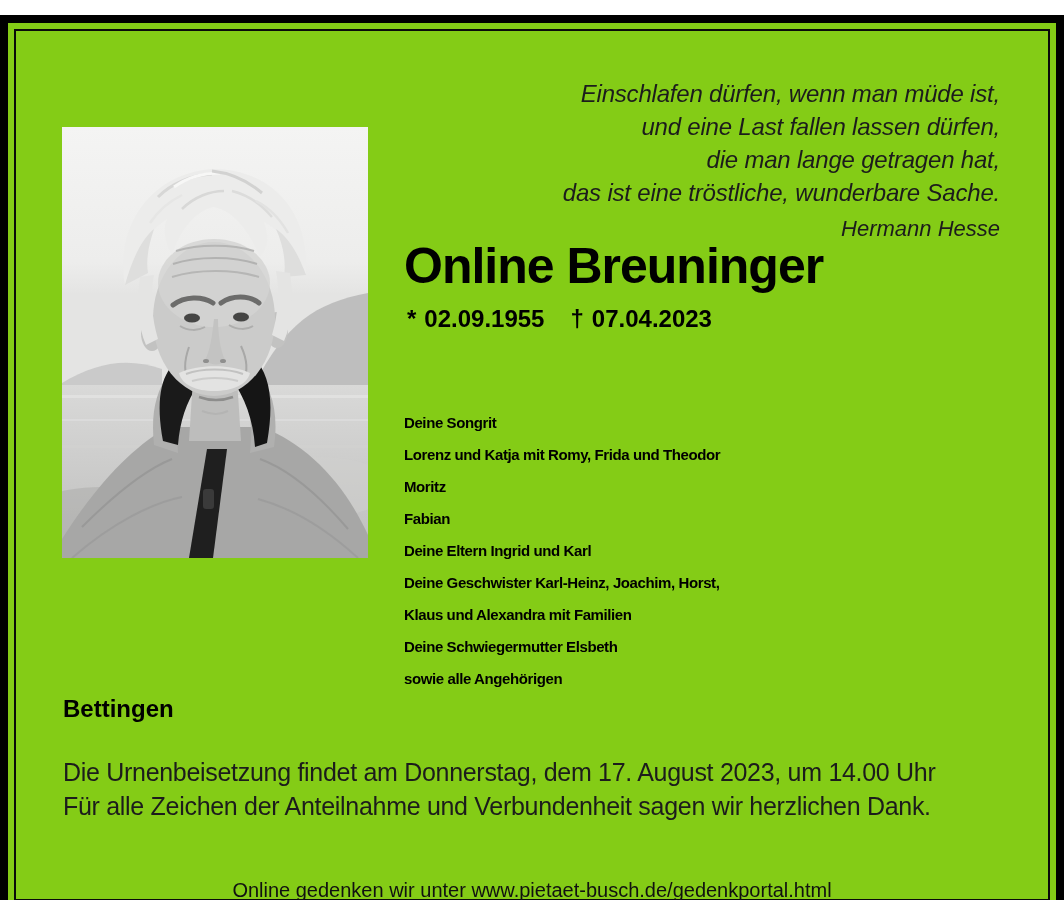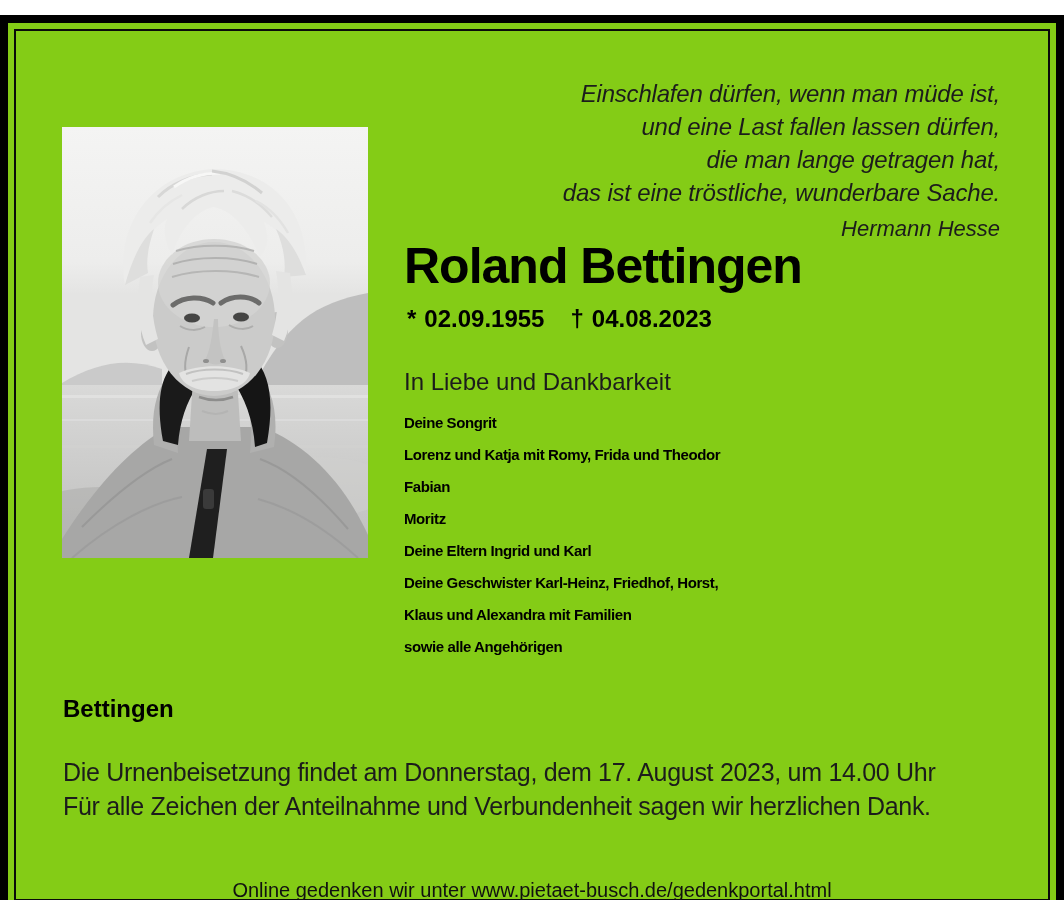--- a/index.html
+++ b/index.html
@@ -215,35 +215,35 @@
   <div class="quote-block">
     <div>
         <div class="quote-line">Einschlafen dürfen, wenn man müde ist,</div>
         <div class="quote-line">und eine Last fallen lassen dürfen,</div>
         <div class="quote-line">die man lange getragen hat,</div>
         <div class="quote-line">das ist eine tröstliche, wunderbare Sache.</div>
       </div>
     <div class="quote-attribution">Hermann Hesse</div>
   </div>
 
-  <div class="name">Roland Bettingen</div>
+  <div class="name">Online Breuninger</div>
   <div class="dates">
-    <span class="birth-part"><span class="sym">*</span><span>02.09.1955</span></span><span class="death-part"><span class="sym">†</span><span>04.08.2023</span></span>
+    <span class="birth-part"><span class="sym">*</span><span>02.09.1955</span></span><span class="death-part"><span class="sym">†</span><span>07.04.2023</span></span>
   </div>
 
-  <div class="intro">In Liebe und Dankbarkeit</div>
 
   <div class="mourners">
       <div class="mourner-line">Deine Songrit</div>
       <div class="mourner-line">Lorenz und Katja mit Romy, Frida und Theodor</div>
+      <div class="mourner-line">Moritz</div>
       <div class="mourner-line">Fabian</div>
-      <div class="mourner-line">Moritz</div>
       <div class="mourner-line">Deine Eltern Ingrid und Karl</div>
-      <div class="mourner-line">Deine Geschwister Karl-Heinz, Friedhof, Horst,</div>
+      <div class="mourner-line">Deine Geschwister Karl-Heinz, Joachim, Horst,</div>
       <div class="mourner-line">Klaus und Alexandra mit Familien</div>
+      <div class="mourner-line">Deine Schwiegermutter Elsbeth</div>
       <div class="mourner-line">sowie alle Angehörigen</div>
     </div>
 
   <div class="place">Bettingen</div>
 
   <div class="funeral">
       <div class="funeral-line">Die Urnenbeisetzung findet am Donnerstag, dem 17. August 2023, um 14.00 Uhr</div>
       <div class="funeral-line">Für alle Zeichen der Anteilnahme und Verbundenheit sagen wir herzlichen Dank.</div>
     </div>
 

